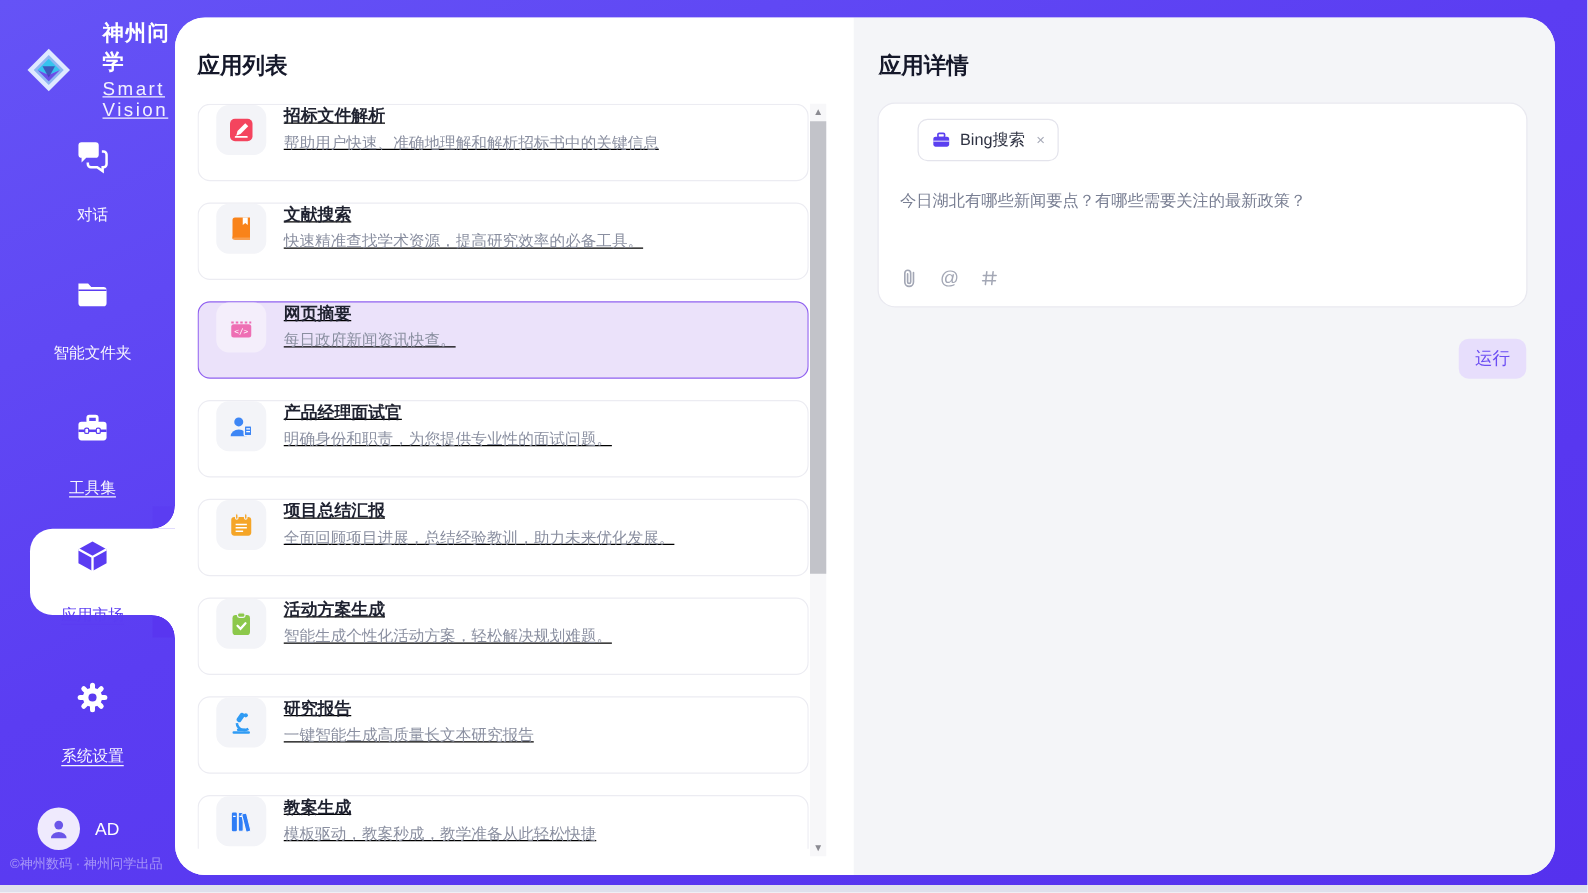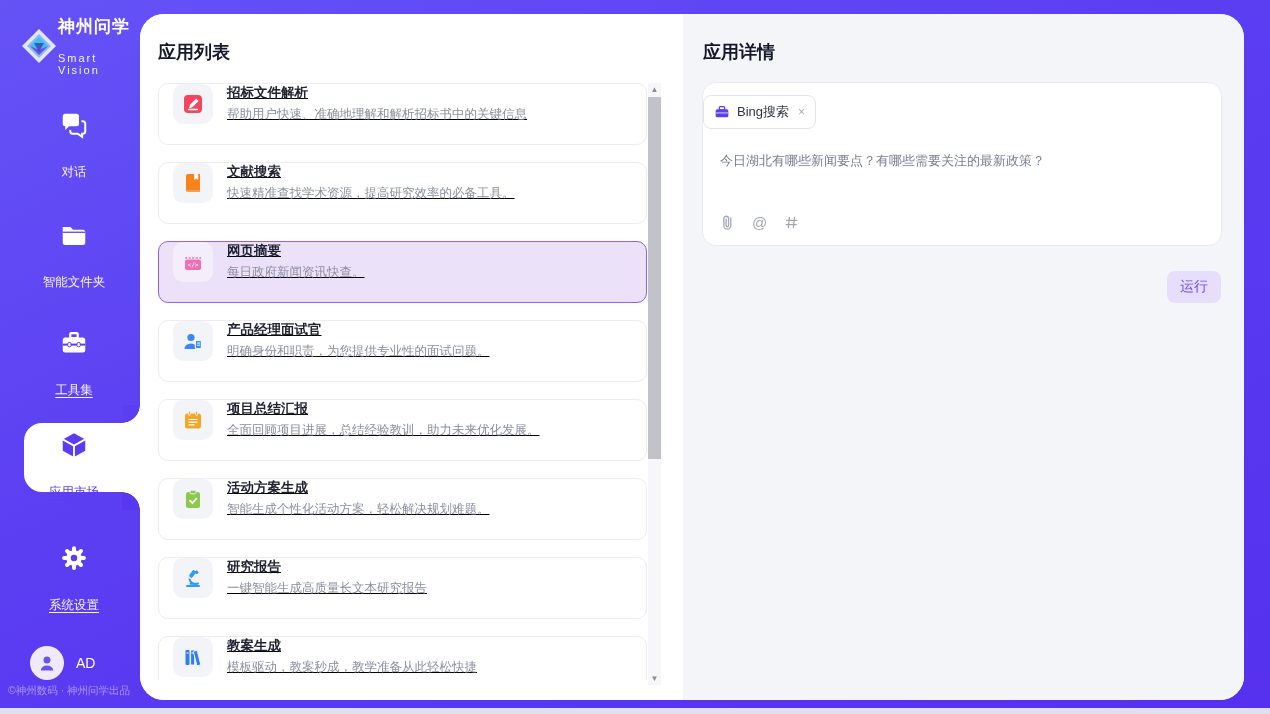--- a/index.html
+++ b/index.html
@@ -9,23 +9,23 @@
     background:#dfe0ec;
     position:relative;
   }
   
   .app-frame {
     position:absolute; left:0; top:0; width:1270px; height:708px;
     background:linear-gradient(155deg,#6553f6 0%,#5b3df2 45%,#5531ee 100%);
   }
   
   .sidebar { position:absolute; left:0; top:0; width:140px; height:708px; color:#fff; }
-  .logo-row { position:absolute; left:20px; top:15px; display:flex; align-items:center; gap:0; }
+  .logo-row { position:absolute; left:20px; top:15px; display:flex; align-items:center; gap:24px; }
   .logo-text .cn { font-size:17px; font-weight:bold; letter-spacing:1px; }
-  .logo-text .en { font-size:11px; letter-spacing:2px; opacity:.92; margin-top:14px; }
+  .logo-text .en { font-size:15px; letter-spacing:2px; opacity:.92; margin-top:2px;text-decoration:underline; }
   .nav-item { position:absolute; left:0; width:148px; display:flex; flex-direction:column; align-items:center; gap:24px; cursor:pointer; }
   .nav-label { font-size:12.5px; color:rgba(255,255,255,.95); }
   .nav-label.underlined { text-decoration:underline; text-underline-offset:3px; }
   .nav-item.active .nav-label { color:#5b3cf2; }
   
   .active-pill { position:absolute; left:24px; top:423px; width:116px; height:69px;
     background:#fff; border-radius:18px 0 0 18px; }
   .pill-tail { position:absolute; width:18px; height:18px; left:122px; }
   .pill-tail.top { top:405px; background:radial-gradient(circle at 0 0, #5b3df2 17.5px, #fff 18px); }
   .pill-tail.bottom { top:492px; background:radial-gradient(circle at 0 100%, #5936f0 17.5px, #fff 18px); }
@@ -52,21 +52,21 @@
   
   .scrollbar { position:absolute; left:508px; top:69px; width:13px; height:602px; background:#f7f7f9; }
   .scroll-arrow { position:absolute; left:0; width:13px; height:13px; font-size:8px; color:#8b8b92; text-align:center; line-height:13px; cursor:pointer; }
   .scroll-arrow.up { top:0; }
   .scroll-arrow.down { bottom:0; }
   .scroll-thumb { position:absolute; left:0; top:14px; width:13px; height:362px; background:#c2c3c9; cursor:pointer; }
   
   .detail-panel { flex:1; background:#f4f5f8; position:relative; }
   .input-card { position:absolute; left:19px; top:68px; width:520px; height:164px; background:#fff;
     border:1px solid #e9e9f0; border-radius:14px; }
-  .tool-tag { position:absolute; left:0; top:12px; display:inline-flex; align-items:center; gap:7px;
+  .tool-tag { position:absolute; left:31px; top:12px; display:inline-flex; align-items:center; gap:7px;
     padding:7px 10px; border:1px solid #e4e4ec; border-radius:8px; background:#fff; cursor:pointer; }
   .tool-tag-label { font-size:13px; color:#2e3242; }
   .tag-close { font-size:12px; color:#a7aab8; margin-left:2px; cursor:pointer; }
   .query-text { position:absolute; left:17px; top:68px; right:0; font-size:13px; color:#787e92; line-height:19px; cursor:text; }
   .action-icons { position:absolute; left:17px; bottom:14px; display:flex; align-items:center; gap:17px; }
   .action-icons .at-glyph { font-size:15px; color:#a3a7b5; }
   .run-button { position:absolute; right:23px; top:257px; padding:7px 13px; background:#e7defc; color:#6c4ef3;
     font-size:14px; border:none; border-radius:8px; cursor:pointer; }
   svg { display:block; }
 </style>

